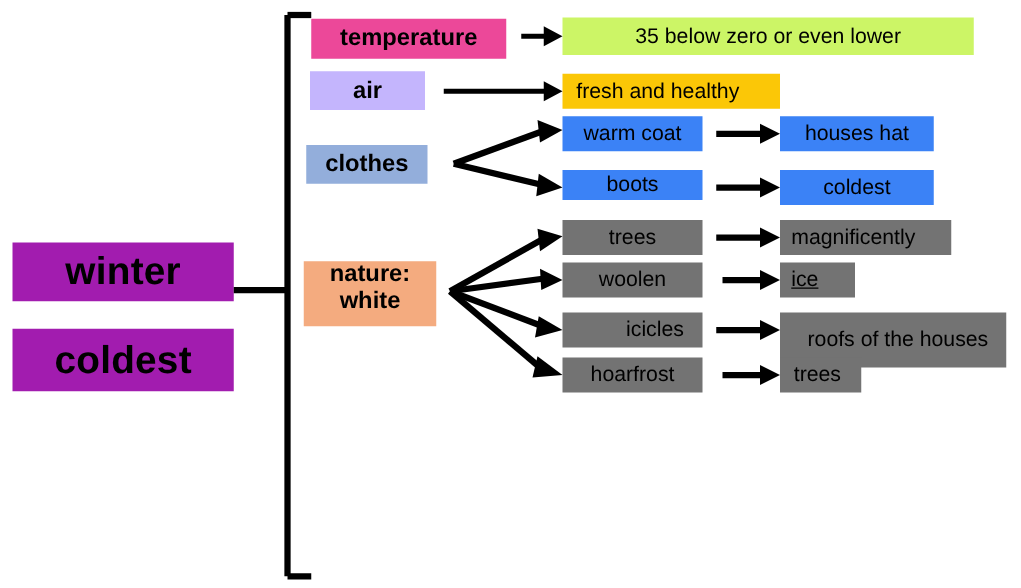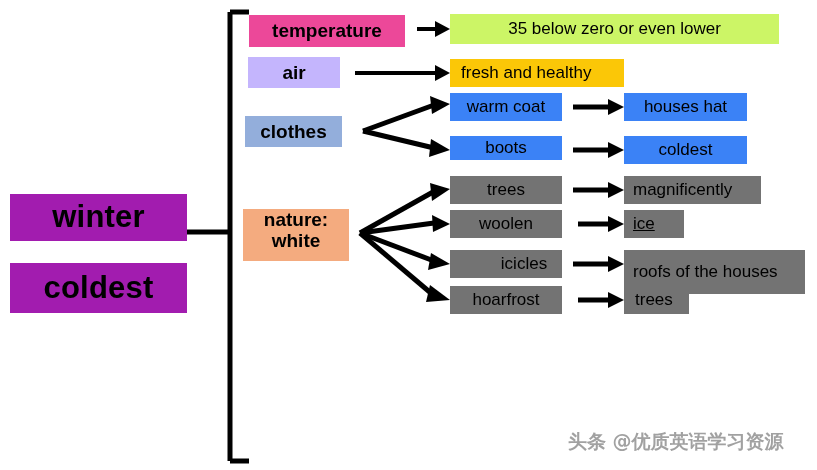--- a/index.html
+++ b/index.html
@@ -113,21 +113,21 @@
   <div class="box center val val-blue" style="left:450px; top:136px; width:112px; height:24px;">boots</div>
   <div class="box center val val-blue" style="left:624px; top:136px; width:123px; height:28px;">coldest</div>
 
   <div class="box center val val-peach" style="left:450px; top:176px; width:112px; height:28px;">trees</div>
   <div class="box left val val-peach" style="left:624px; top:176px; width:137px; height:28px; padding-left:9px;">magnificently</div>
 
   <div class="box center val val-peach" style="left:450px; top:210px; width:112px; height:28px;">woolen</div>
   <div class="box left val val-peach" style="left:624px; top:210px; width:60px; height:28px; padding-left:9px;text-decoration:underline;">ice</div>
 
   <div class="box center val val-peach" style="left:450px; top:250px; width:112px; height:28px;padding-left:36px;">icicles</div>
-  <div class="box left val val-peach" style="left:624px; top:250px; width:181px; height:44px; padding-left:9px;">roofs of the houses</div>
+  <div class="box left val val-peach" style="left:624px; top:250px; width:181px; height:44px; padding-left:22px;">roofs of the houses</div>
 
   <div class="box center val val-peach" style="left:450px; top:286px; width:112px; height:28px;">hoarfrost</div>
   <div class="box left val val-peach" style="left:624px; top:286px; width:65px; height:28px; padding-left:11px;">trees</div>
 
   <svg class="overlay" viewBox="0 0 817 470">
 
     <g>
       <path class="stroke-black" stroke-width="5" d="M 230 12 L 230 461"></path>
       <path class="stroke-black" stroke-width="5" d="M 230 12 L 249 12"></path>
       <path class="stroke-black" stroke-width="5" d="M 230 461 L 249 461"></path>
@@ -186,15 +186,14 @@
       <path class="arrow-line" stroke-width="5" d="M 573 264 L 610 264"></path>
       <polygon class="arrow-head" points="608,256 624,264 608,272"></polygon>
     </g>
     <g>
       <path class="arrow-line" stroke-width="5" d="M 578 300 L 610 300"></path>
       <polygon class="arrow-head" points="608,292 624,300 608,308"></polygon>
     </g>
 
   </svg>
 
-  <div class="watermark" style="left:568px; top:429px;">头条 @优质英语学习资源</div>
 
 </div>
 
 </body></html>

